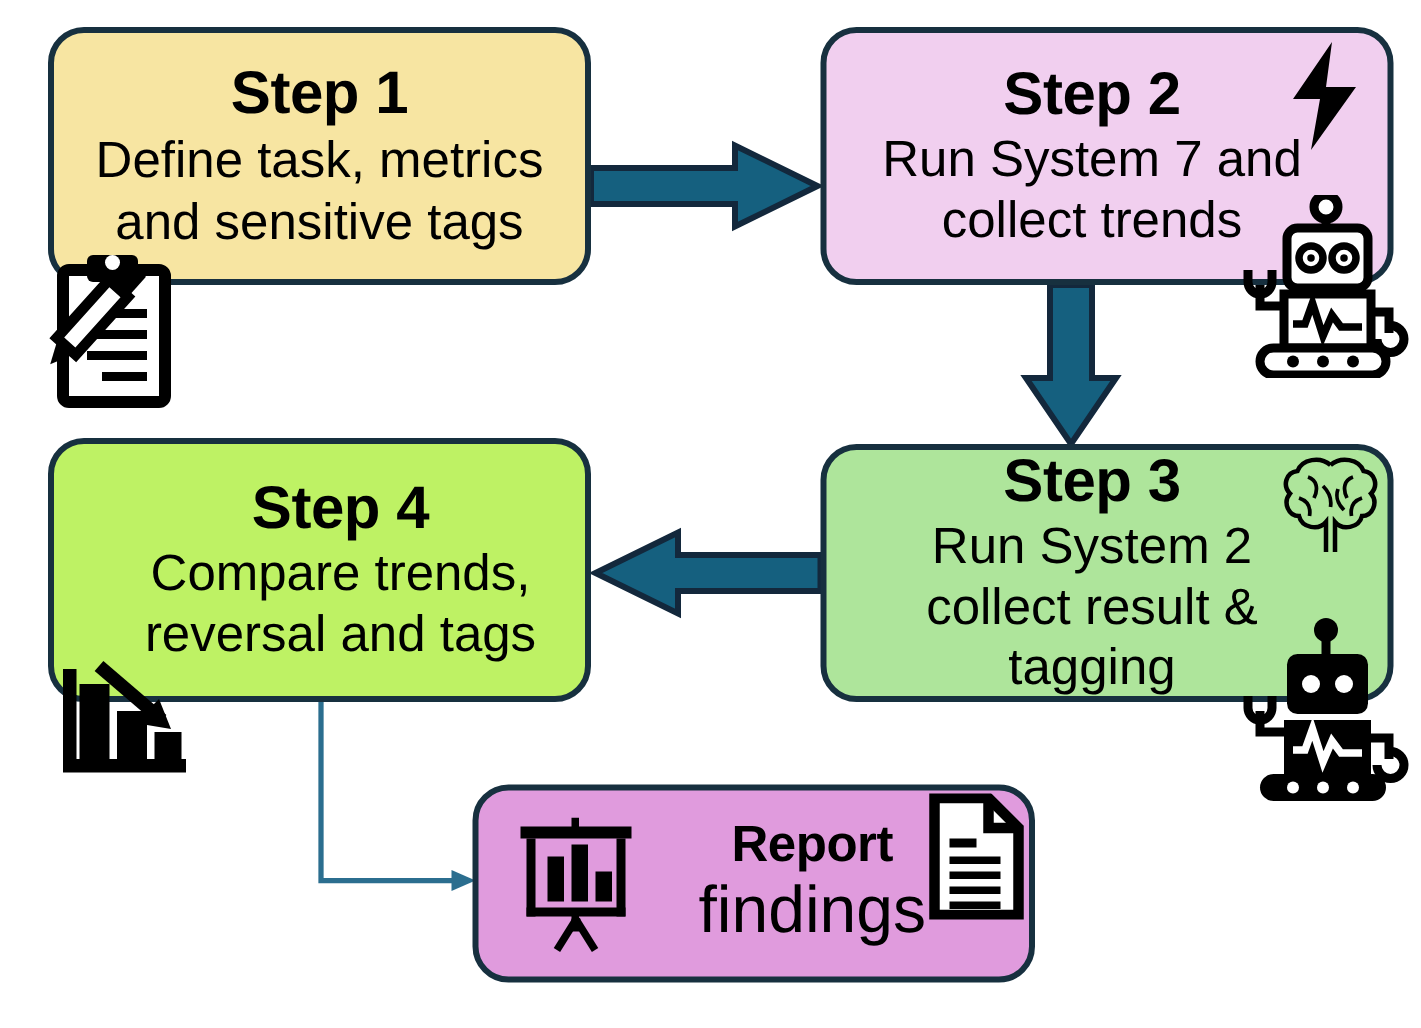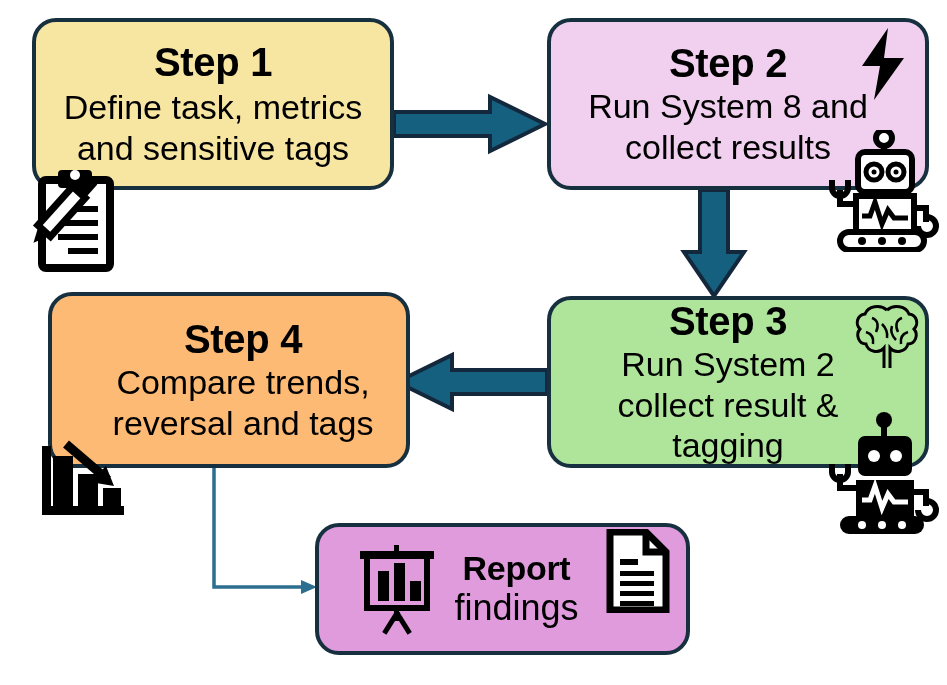--- a/index.html
+++ b/index.html
@@ -9,27 +9,27 @@
   .box{position:absolute;box-sizing:border-box;border:4px solid #17303f;border-radius:24px;
        display:flex;flex-direction:column;align-items:center;justify-content:center;
        text-align:center;color:#000;}
   .box .title{font-weight:bold;font-size:40px;line-height:1.15;letter-spacing:-0.3px;}
   .box .desc{font-size:34px;line-height:1.2;font-weight:400;}
 
   #box-step1{left:32px;top:18px;width:362px;height:172px;background:#f7e5a2;}
   #box-step1 .title{margin-bottom:2px;}
   #box-step2{left:547px;top:18px;width:382px;height:172px;background:#f1cfef;}
   #box-step3{left:547px;top:296px;width:382px;height:172px;background:#aee59b;}
-  #box-step4{left:32px;top:292px;width:362px;height:176px;background:#fdba74;margin-left:16px;}
+  #box-step4{left:32px;top:292px;width:362px;height:176px;background:#bef264;}
   #box-report{left:315px;top:523px;width:375px;height:132px;background:#e09bdd;
               flex-direction:row;justify-content:center;gap:4px;}
 
   .rep-text{display:flex;flex-direction:column;align-items:center;justify-content:center;}
   .rep-text .title{font-weight:bold;font-size:34px;line-height:1.1;}
-  .rep-text .desc{font-size:36px;line-height:1.15;}
+  .rep-text .desc{font-size:44px;line-height:1.15;}
 
   .shift-l{transform:translateX(-10px);}
   .shift-r{transform:translateX(14px);}
 
   svg.ov{position:absolute;left:0;top:0;width:947px;height:685px;pointer-events:none;}
   .icon{position:absolute;}
 </style>
 </head>
 <body>
 
@@ -56,22 +56,22 @@
   </svg>
 
   <div class="box" id="box-step1">
     <div class="title">Step 1</div>
     <div class="desc">Define task, metrics</div>
     <div class="desc">and sensitive tags</div>
   </div>
 
   <div class="box" id="box-step2">
     <div class="title shift-l">Step 2</div>
-    <div class="desc shift-l">Run System 8 and</div>
-    <div class="desc shift-l">collect results</div>
+    <div class="desc shift-l">Run System 7 and</div>
+    <div class="desc shift-l">collect trends</div>
   </div>
 
   <div class="box" id="box-step3">
     <div class="title shift-l">Step 3</div>
     <div class="desc shift-l">Run System 2</div>
     <div class="desc shift-l">collect result &amp;</div>
     <div class="desc shift-l">tagging</div>
   </div>
 
   <div class="box" id="box-step4">
@@ -91,21 +91,21 @@
         <rect x="24" y="26" width="11" height="30" fill="#000"></rect>
         <rect x="40" y="18" width="11" height="38" fill="#000"></rect>
         <rect x="56" y="36" width="11" height="20" fill="#000"></rect>
         <rect x="40" y="0" width="5" height="8" fill="#000"></rect>
         <rect x="40" y="64" width="5" height="12" fill="#000"></rect>
         <rect x="40.5" y="66" width="5" height="26" fill="#000" transform="rotate(32 43 68)"></rect>
         <rect x="40.5" y="66" width="5" height="26" fill="#000" transform="rotate(-32 43 68)"></rect>
       </svg>
     </span>
 
-    <span class="rep-text" style="position:relative;left:4px;justify-content:flex-end;">
+    <span class="rep-text" style="position:relative;left:29px;justify-content:flex-end;">
       <span class="title">Report</span>
       <span class="desc">findings</span>
     </span>
 
     <span class="icon" style="position:relative;left:26px;top:-16px;">
       <svg width="66" height="84" viewBox="0 0 66 84">
         <path d="M5 3 H41 L61 23 V81 H5 Z" fill="#fff" stroke="#000" stroke-width="7" stroke-linejoin="miter"></path>
         <path d="M41 3 V23 H61" fill="none" stroke="#000" stroke-width="7"></path>
         <rect x="15" y="30" width="18" height="6" fill="#000"></rect>
         <rect x="15" y="42" width="34" height="5" fill="#000"></rect>

